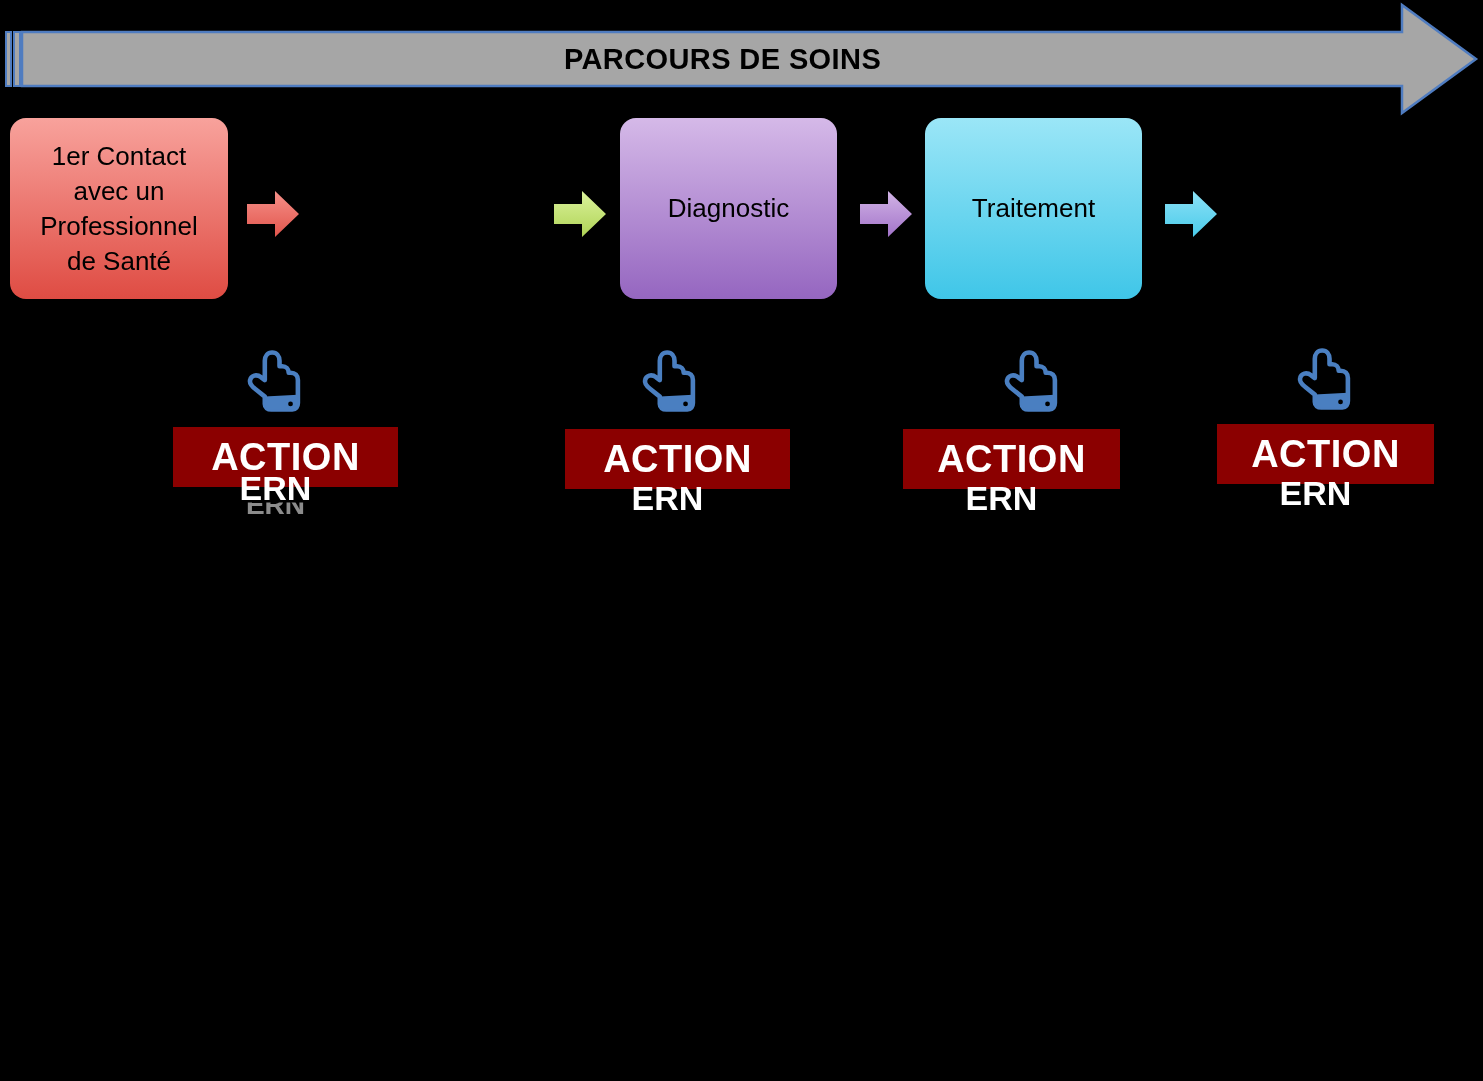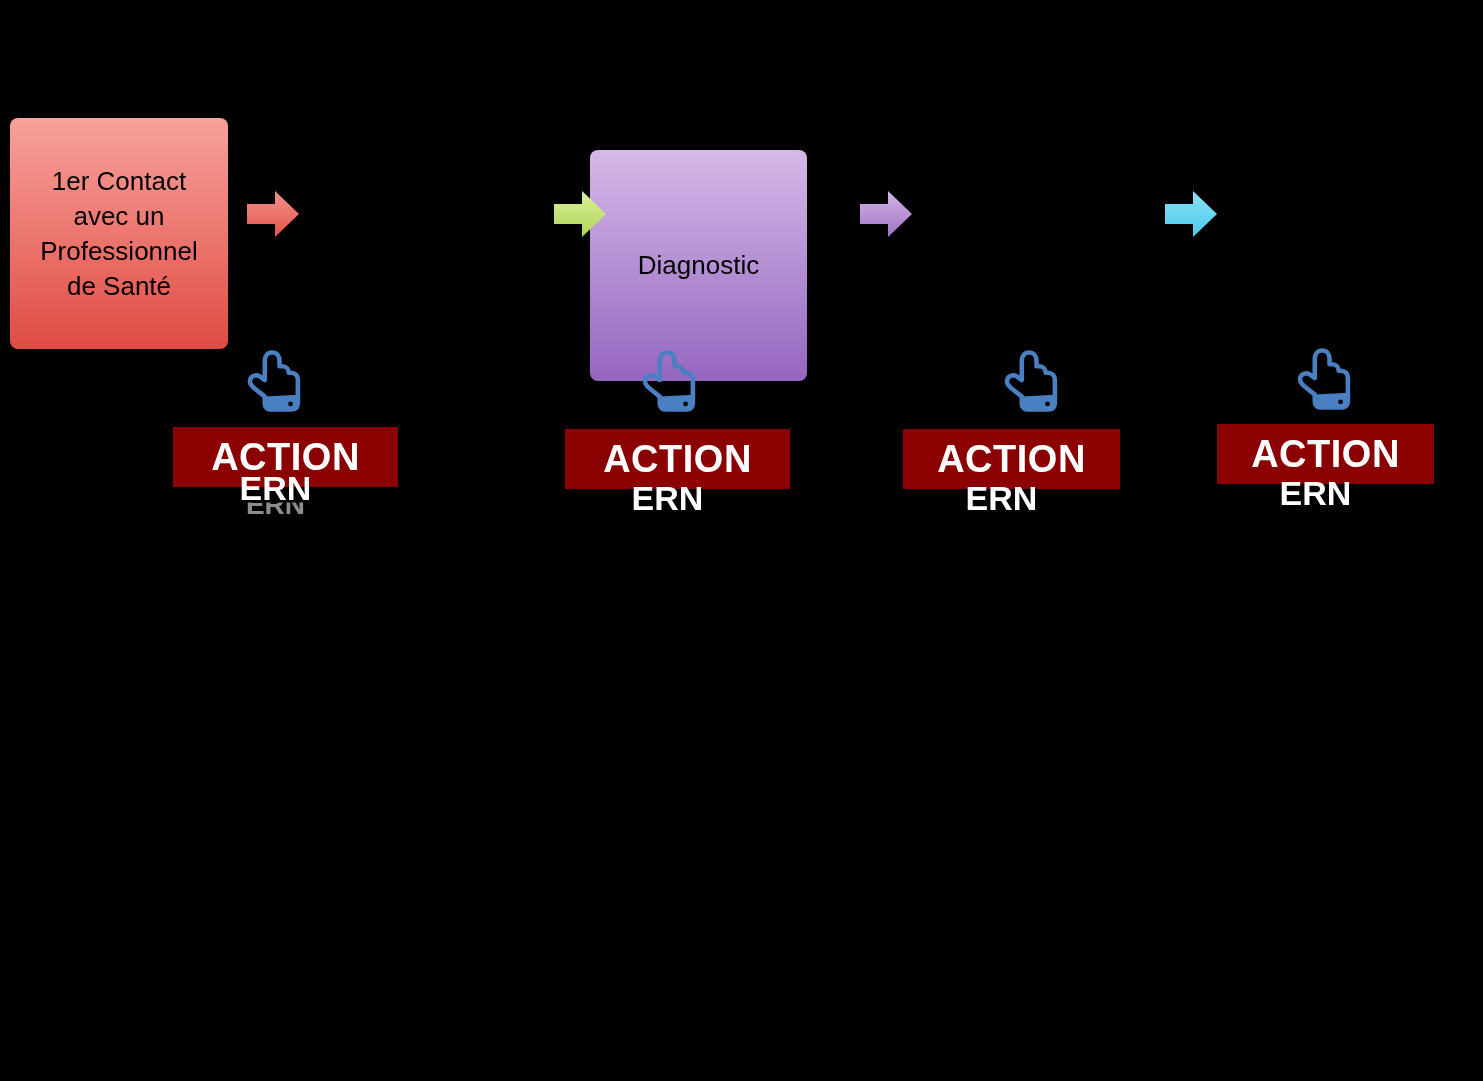--- a/index.html
+++ b/index.html
@@ -46,22 +46,22 @@
     letter-spacing: 0.4px;
     line-height: 42px;
     font-family: "Liberation Sans", sans-serif;
     pointer-events: none;
   }
 
   
   .stage-box {
     position: absolute;
     top: 118px;
-    height: 231px;
-    border-radius: 8px;
+    height: 181px;
+    border-radius: 16px;
     display: flex;
     align-items: center;
     justify-content: center;
     text-align: center;
     color: #000000;
     font-size: 26px;
     line-height: 35px;
     padding: 4px 10px;
     box-shadow: 0 2px 4px rgba(0,0,0,0.55);
     font-family: "Liberation Sans", sans-serif;
@@ -129,26 +129,39 @@
     top: 62px;
     font-family: "Liberation Sans", sans-serif;
     clip-path: inset(42% 0 0 0);
   }
 </style>
 </head>
 <body>
 
 <div id="canvas">
 
+  <div class="journey-arrow">
+    <svg width="1483" height="120" viewBox="0 0 1483 120" xmlns="http://www.w3.org/2000/svg">
+
+      <rect x="6" y="32" width="5" height="54" fill="#A6A6A6" stroke="#4F7CC0" stroke-width="2"></rect>
+      <rect x="14" y="32" width="6" height="54" fill="#A6A6A6" stroke="#4F7CC0" stroke-width="2"></rect>
+
+      <path d="M 22 32 L 1402 32 L 1402 5 L 1476 59 L 1402 113 L 1402 86 L 22 86 Z" fill="#A6A6A6" stroke="#4F7CC0" stroke-width="2.5" stroke-linejoin="miter"></path>
+    </svg>
+    <div class="journey-title">PARCOURS DE SOINS</div>
+  </div>
 
   <div class="stage-box" id="stage-0" style="left: 10px; width: 218px; background: linear-gradient(rgb(248, 162, 156) 0%, rgb(223, 76, 67) 100%);">
     <span class="stage-label">1er Contact<br>avec un<br>Professionnel<br>de Santé</span>
   </div>
-  <div class="stage-box" id="stage-2" style="left: 590px; width: 217px; background: linear-gradient(rgb(213, 185, 232) 0%, rgb(149, 102, 192) 100%); margin-top: 32px;">
+  <div class="stage-box" id="stage-2" style="left: 620px; width: 217px; background: linear-gradient(rgb(213, 185, 232) 0%, rgb(149, 102, 192) 100%);">
     <span class="stage-label">Diagnostic</span>
+  </div>
+  <div class="stage-box" id="stage-3" style="left: 925px; width: 217px; background: linear-gradient(rgb(155, 230, 247) 0%, rgb(63, 198, 232) 100%);">
+    <span class="stage-label">Traitement</span>
   </div>
 
   <div class="connector" id="conn-0" style="left: 245px;">
       <svg viewBox="0 0 56 52" xmlns="http://www.w3.org/2000/svg">
         <defs>
           <linearGradient id="cgrad0" x1="0" y1="0" x2="0" y2="1">
             <stop offset="0%" stop-color="#F59089"></stop>
             <stop offset="100%" stop-color="#E2554C"></stop>
           </linearGradient>
         </defs>

